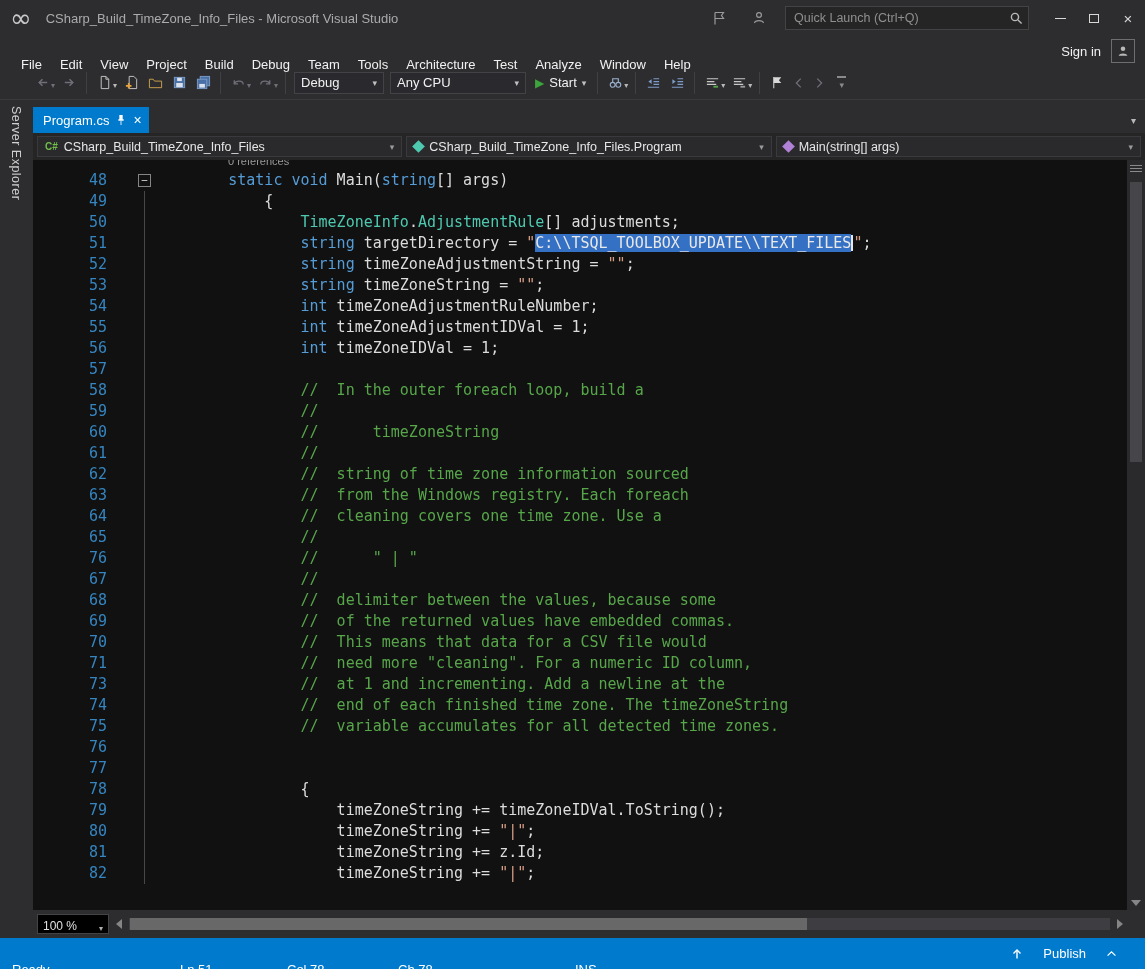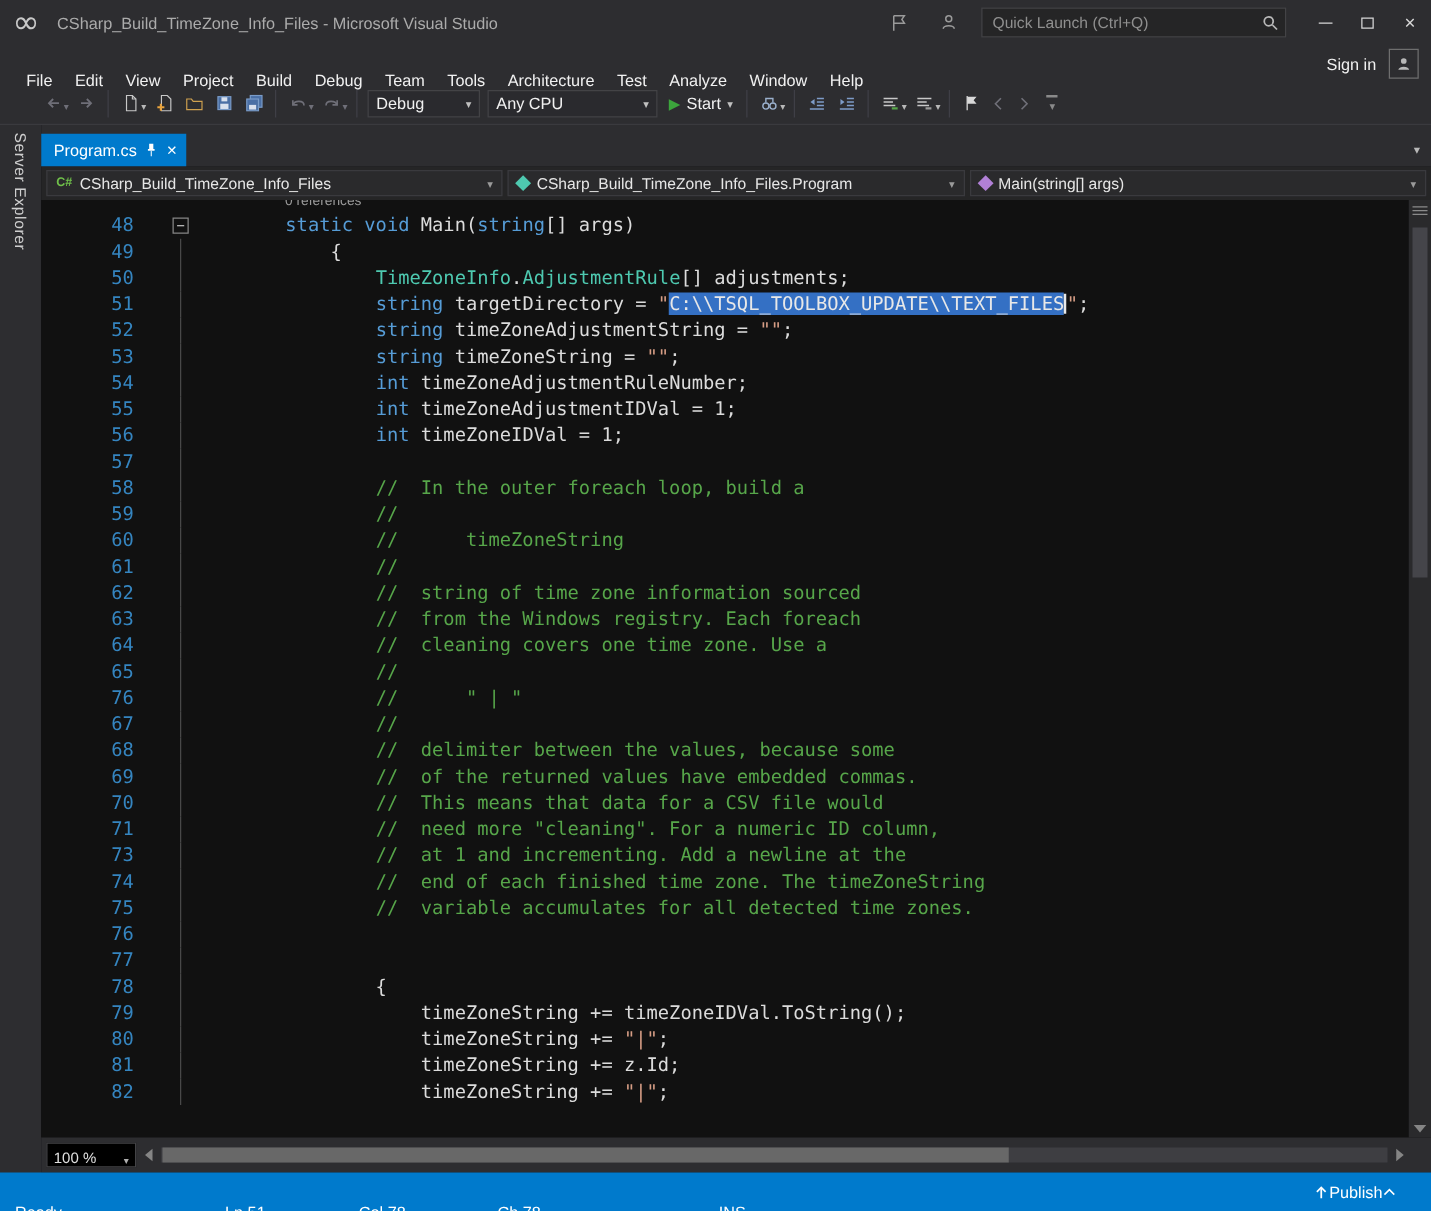--- a/index.html
+++ b/index.html
@@ -110,21 +110,21 @@
   .harrow { width:0; height:0; border-top:5px solid transparent; border-bottom:5px solid transparent; margin:0 7px; }
   .harrow.left { border-right:6px solid #858585; }
   .harrow.right { border-left:6px solid #858585; margin-right:22px; }
   .htrack { flex:1; height:12px; background:#3e3e42; position:relative; }
   .hthumb { position:absolute; left:1px; top:0; height:12px; width:69%; background:#686868; }
 
   
   .statusbar { height:31px; background:#007acc; position:relative; font-size:13px; color:#ffffff; }
   .sb { position:absolute; top:16px; line-height:31px; white-space:nowrap; }
   .sb-ready { left:12px; } .sb-ln { left:180px; } .sb-col { left:287px; } .sb-ch { left:398px; } .sb-ins { left:575px; }
-  .sb-publish { position:absolute; right:28px; top:0; height:31px; display:flex; align-items:center; gap:0;
+  .sb-publish { position:absolute; right:28px; top:0; height:31px; display:flex; align-items:center; gap:20px;
                 background:none; border:none; color:#ffffff; font-size:13px; }
   svg { display:block; }
 </style>
 </head>
 <body>
 
 <div class="window">
 
   <div class="titlebar">
     <span class="vs-logo">∞</span>

